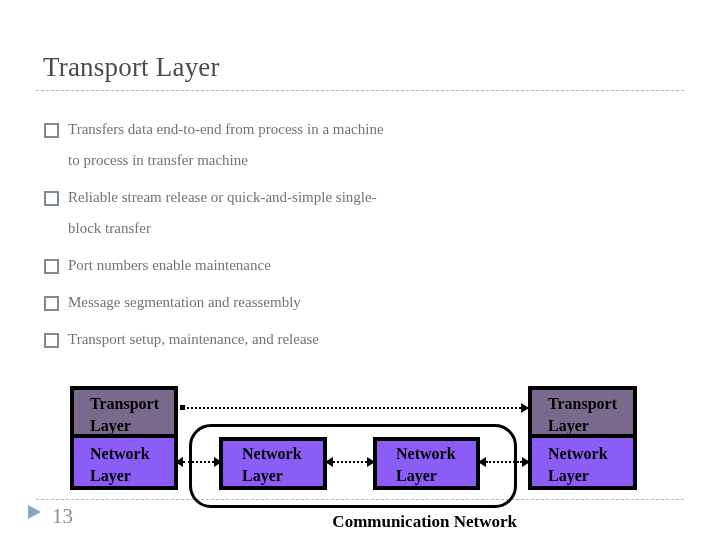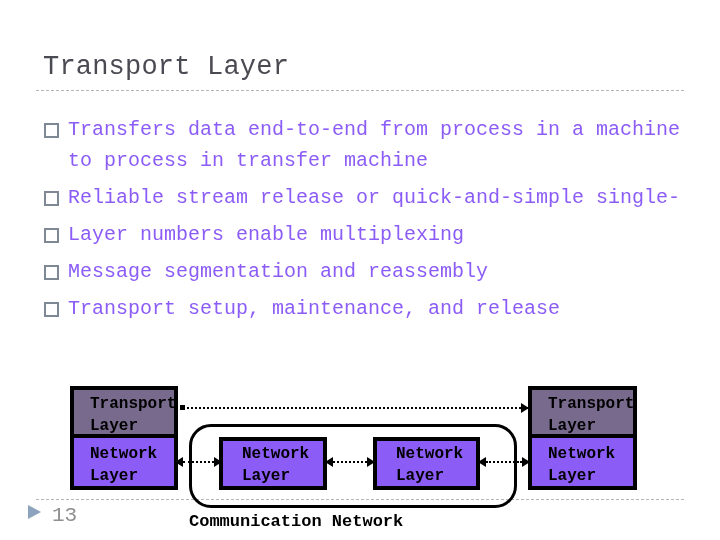--- a/index.html
+++ b/index.html
@@ -1,37 +1,37 @@
 <!DOCTYPE html>
 <html style="--transport-box-fill: #786a8c; --title-text: #4a4a52; --divider-dash: #b2b8b8; --bullet-marker-border: #7f8996; --page-number-text: #8f8f8f; --footer-triangle: #8ba3bc;"><head>
 <meta charset="utf-8">
 <style>
   html,body{margin:0;padding:0;background:#ffffff;}
   .slide{
     position:relative;
     width:720px;height:540px;
     background:#ffffff;
     overflow:hidden;
-    font-family:Liberation Mono, monospace;
+    font-family:Liberation Serif, serif;
   }
   
   .title{
     position:absolute;left:43px;top:52px;margin:0;
     font-size:27px;font-weight:400;
     color:var(--title-text,#4a4a52);
     letter-spacing:.2px;
   }
   .divider{position:absolute;height:0;border-top:1px dashed var(--divider-dash,#b2b8b8);}
   .title-divider{top:90px;left:36px;right:36px;}
   .footer-divider{top:499px;left:36px;right:36px;z-index:0;}
   
   .bullets{position:absolute;left:43px;top:114px;width:650px;}
   .bullet{
     position:relative;padding-left:25px;margin-bottom:6px;
-    font-size:20px;line-height:31px;color:#8b5cf6;
+    font-size:15px;line-height:31px;color:#737373;
   }
   .marker{
     position:absolute;left:1px;top:9px;width:11px;height:11px;
     border:2px solid var(--bullet-marker-border,#7f8996);background:#fff;
   }
   .bline{display:block;white-space:nowrap;}
   
   .diagram{position:absolute;left:0;top:0;width:720px;height:540px;z-index:1;}
   .comm-rect{
     position:absolute;left:189px;top:424px;width:328px;height:84px;
@@ -45,21 +45,21 @@
     padding:3px 2px 0 16px;
   }
   .host-l-transport{left:70px;top:386px;width:108px;height:52px;background:var(--transport-box-fill,#786a8c);}
   .host-l-network  {left:70px;top:434px;width:108px;height:56px;padding-top:5px;}
   .host-r-transport{left:528px;top:386px;width:109px;height:52px;background:var(--transport-box-fill,#786a8c);}
   .host-r-network  {left:528px;top:434px;width:109px;height:56px;padding-top:5px;}
   .node1{left:219px;top:437px;width:108px;height:53px;padding-top:2px;padding-left:19px;}
   .node2{left:373px;top:437px;width:107px;height:53px;padding-top:2px;padding-left:19px;}
   .comm-label{
     position:absolute;left:189px;top:512px;width:328px;
-    text-align:left;font-size:17px;font-weight:bold;color:#000;
+    text-align:right;font-size:17px;font-weight:bold;color:#000;
   }
   
   .arrow{position:absolute;height:12px;}
   .arrow .line{position:absolute;top:5px;left:0;right:0;border-top:2px dotted #000;}
   .arrow.double .line{left:7px;right:7px;}
   .arrow .head-r{
     position:absolute;right:-1px;top:1px;width:0;height:0;
     border-left:8px solid #000;border-top:5px solid transparent;border-bottom:5px solid transparent;
   }
   .arrow .head-l{
@@ -94,25 +94,26 @@
 
     <div class="bullet">
       <span class="marker"></span>
       <span class="bline">Transfers data end-to-end from process in a machine</span>
       <span class="bline">to process in transfer machine</span>
     </div>
 
     <div class="bullet">
       <span class="marker"></span>
       <span class="bline">Reliable stream release or quick-and-simple single-</span>
+      <span class="bline">block transfer</span>
     </div>
 
     <div class="bullet">
       <span class="marker"></span>
-      <span class="bline">Layer numbers enable multiplexing</span>
+      <span class="bline">Port numbers enable maintenance</span>
     </div>
 
     <div class="bullet">
       <span class="marker"></span>
       <span class="bline">Message segmentation and reassembly</span>
     </div>
 
     <div class="bullet">
       <span class="marker"></span>
       <span class="bline">Transport setup, maintenance, and release</span>

